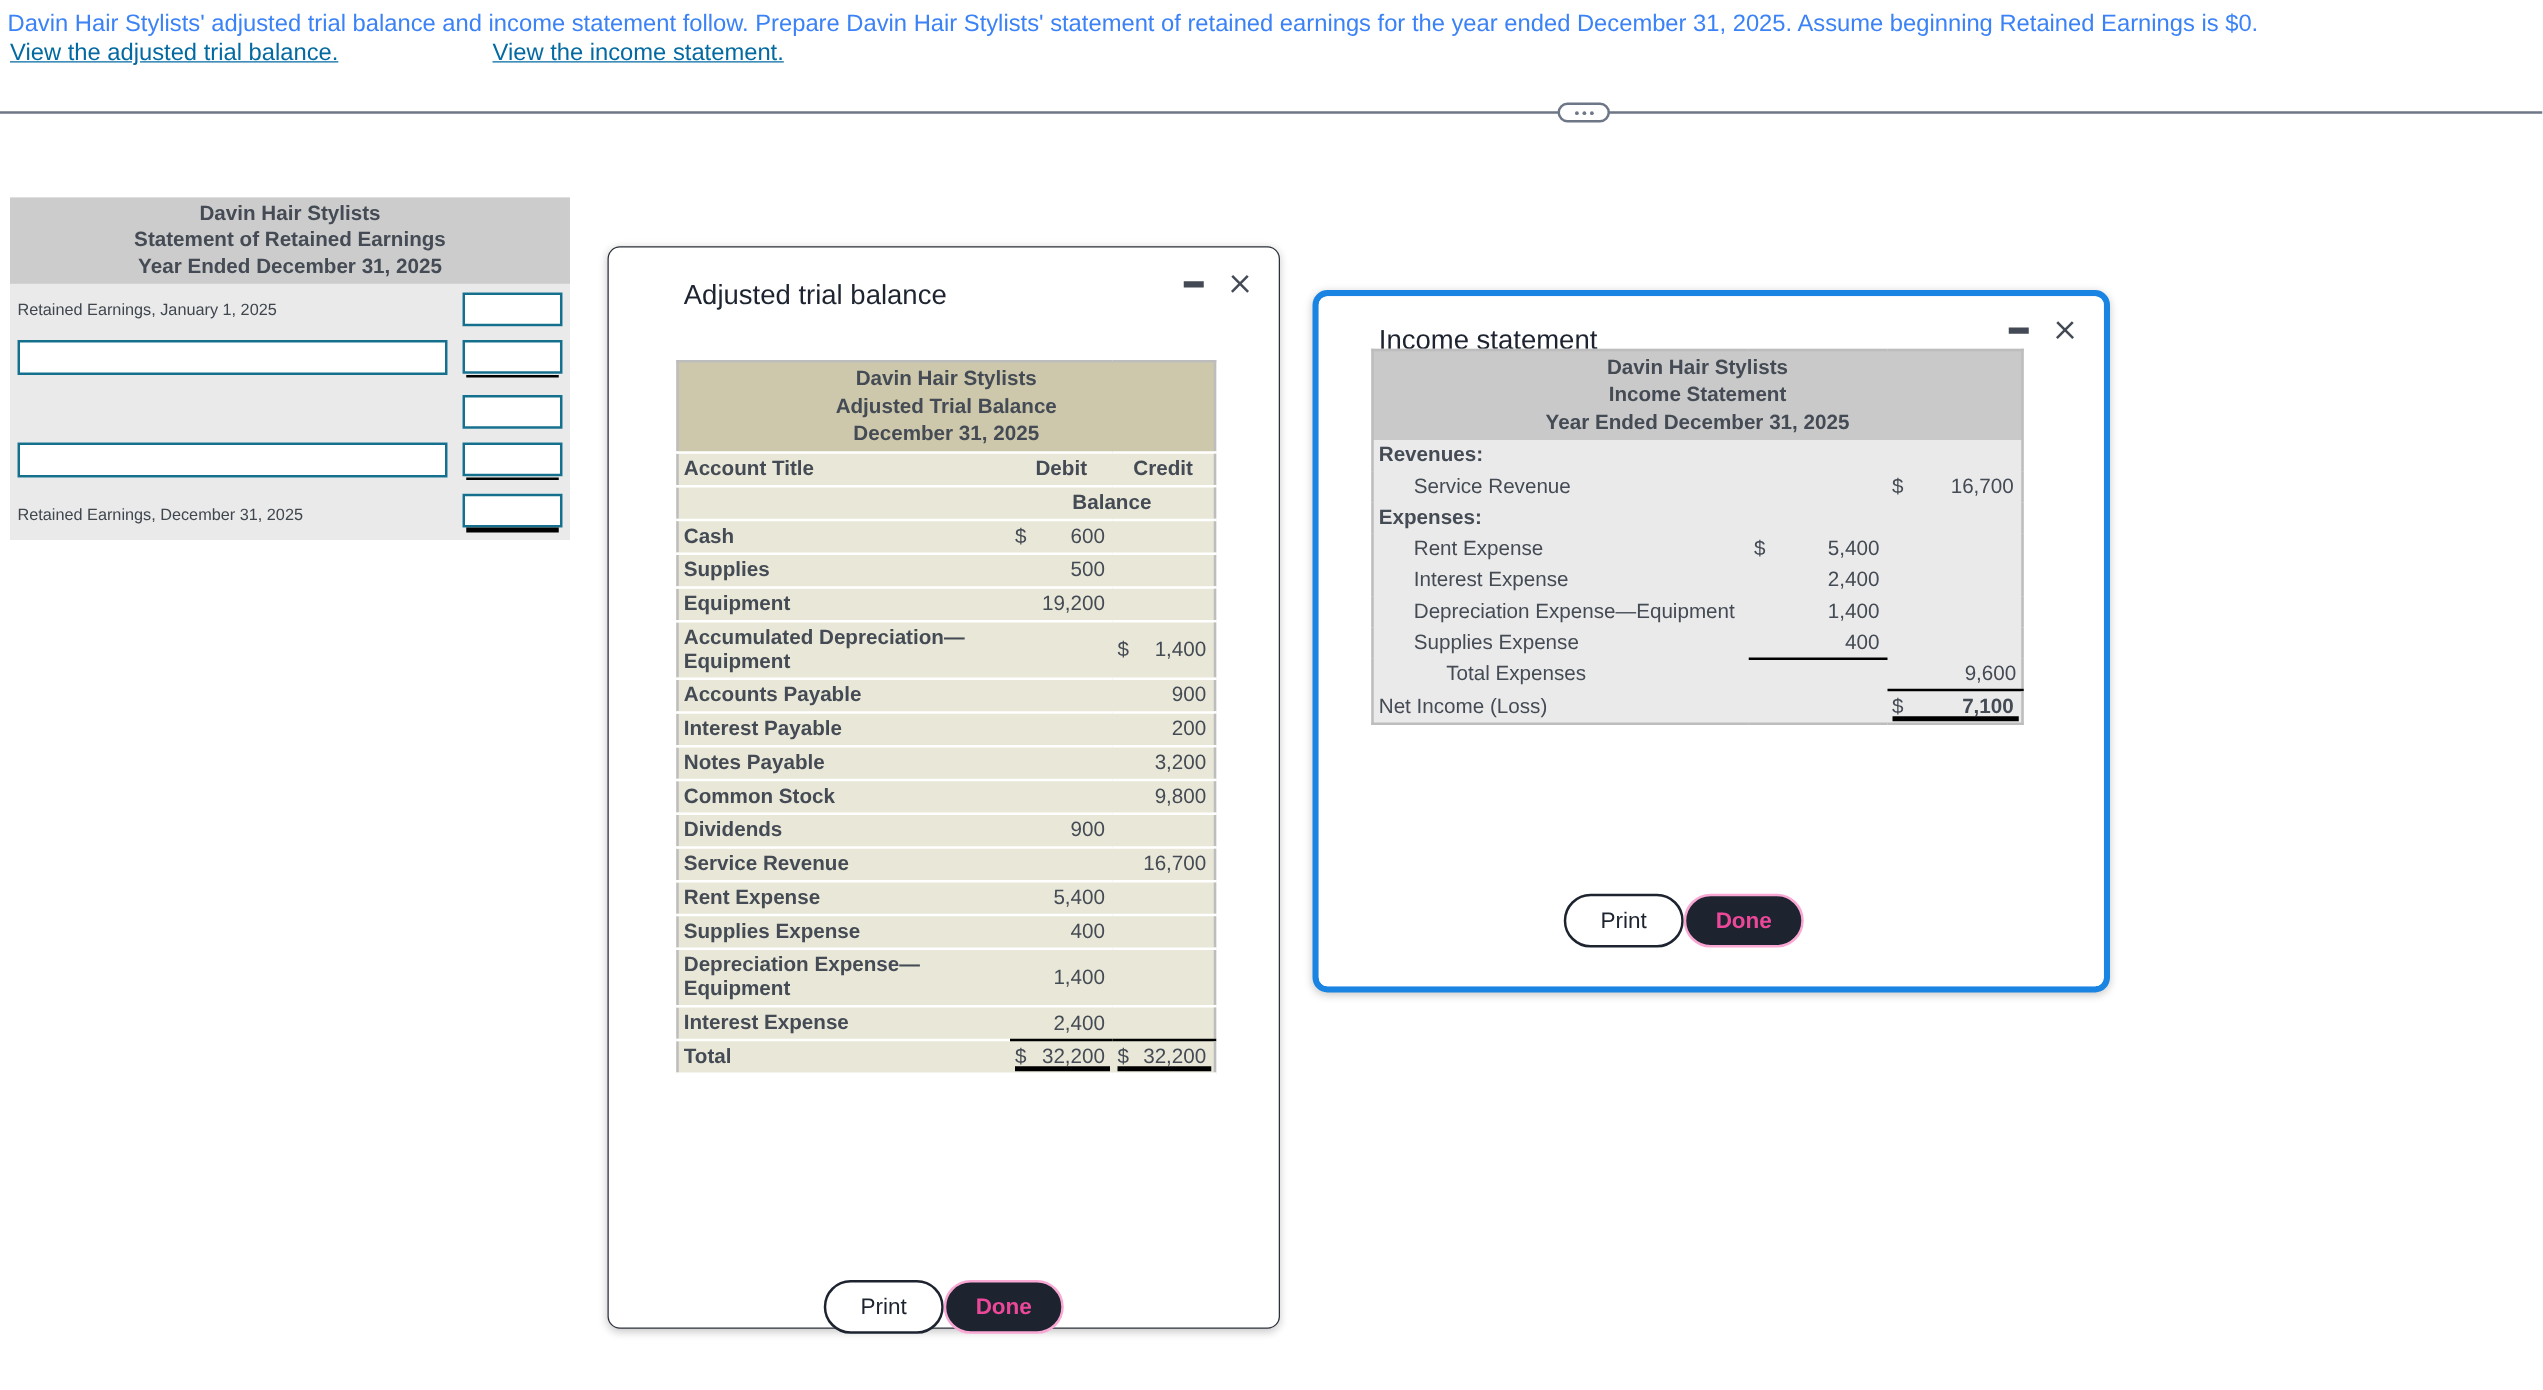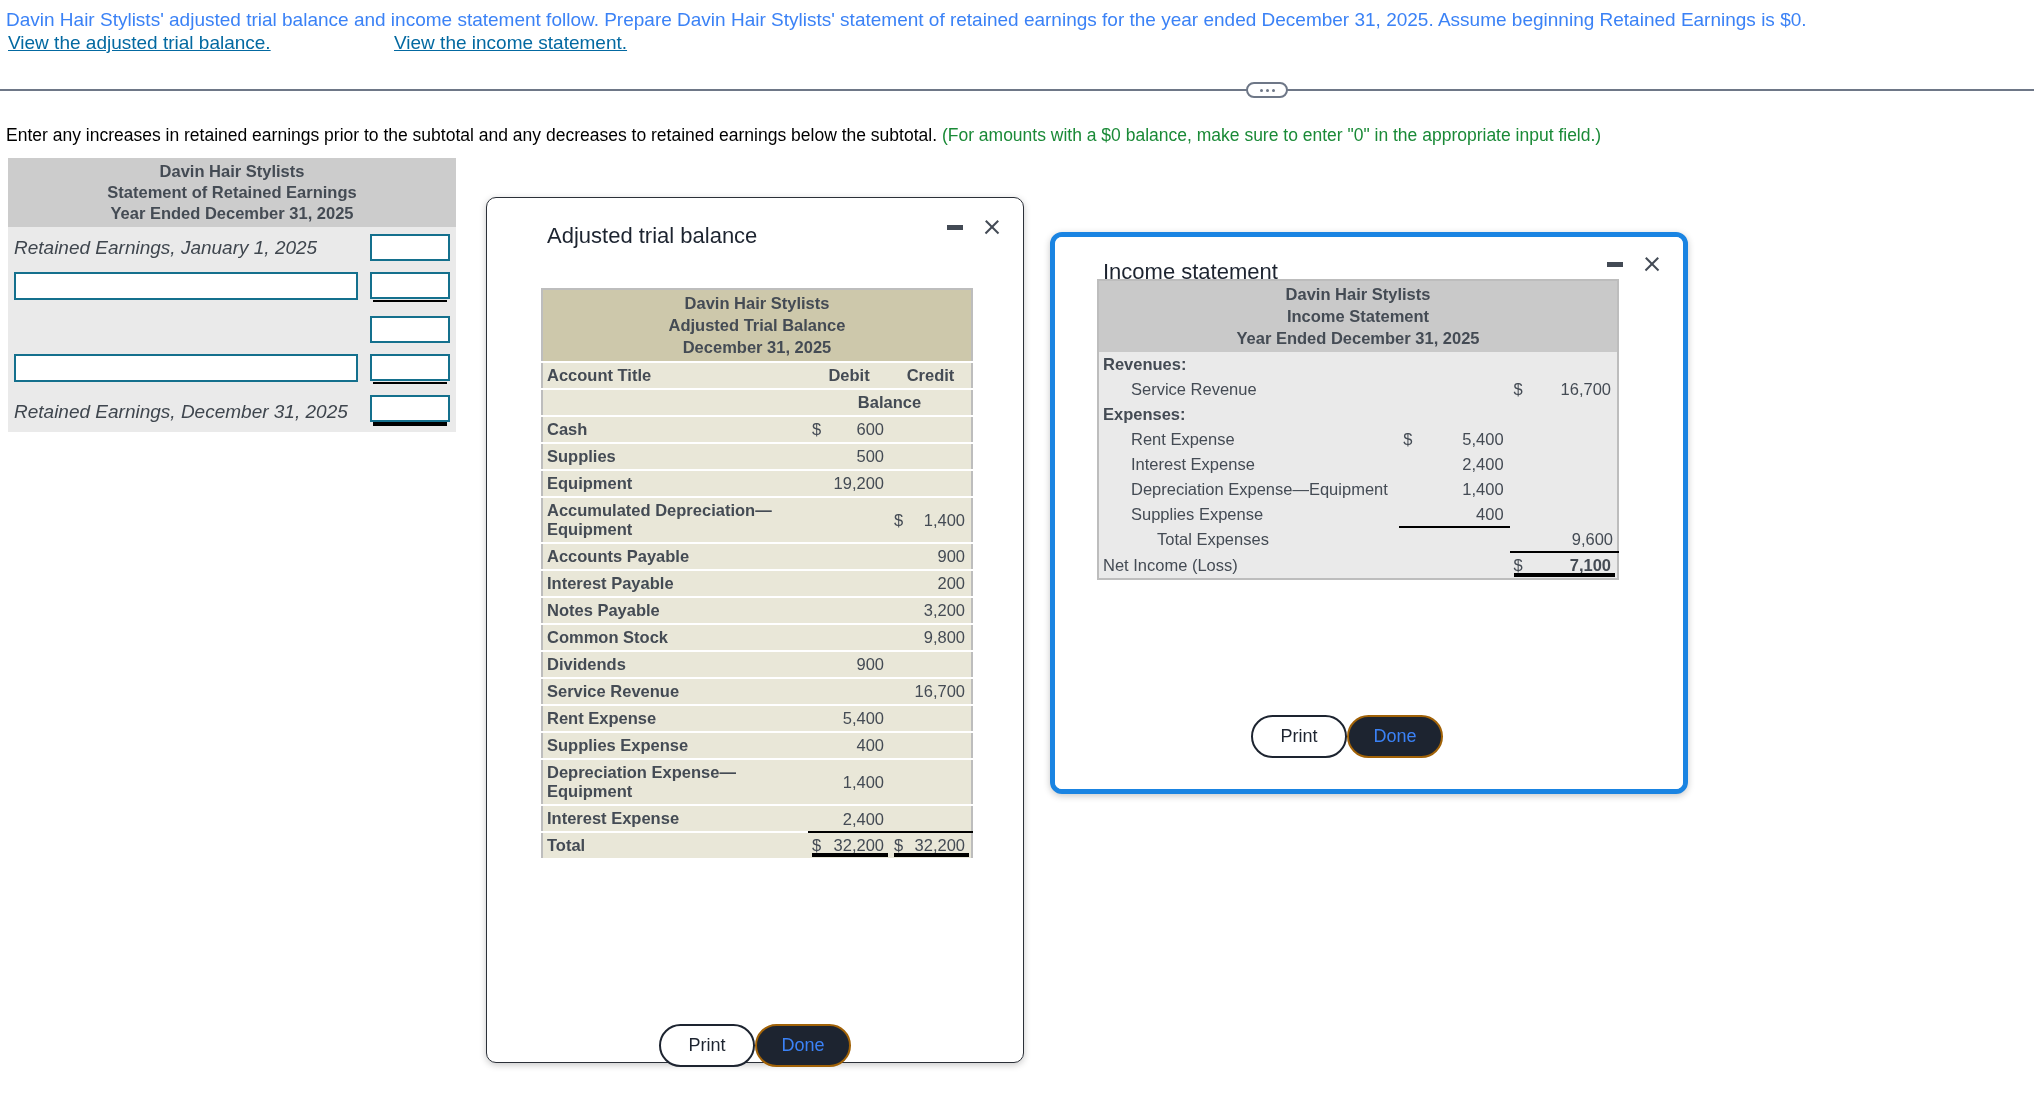--- a/index.html
+++ b/index.html
@@ -50,22 +50,22 @@
     position: absolute; left: 8px; top: 158px; width: 448px;
     background: #eaeaea; border-collapse: collapse;
   }
   .ws-head {
     background: #cccccc; text-align: center;
     font-size: 16.5px; font-weight: bold; color: #444b54;
     padding: 3px 6px; line-height: 1.28;
   }
   .ws-row { height: 41px; }
   .ws-label {
-    font-size: 19px; color: #3f464e; padding: 0 6px;
-    vertical-align: middle; width: 358px; font-style: italic;
+    font-size: 13px; color: #3f464e; padding: 0 6px;
+    vertical-align: middle; width: 358px;
   }
   .ws-amt { width: 90px; padding: 0 2px 0 0; vertical-align: middle; }
 
   .tinput {
     width: 344px; height: 28px; background: #fff;
     border: 2px solid #14708d; display: block; margin: 0;
   }
   .ninput {
     width: 80px; height: 27px; background: #fff;
     border: 2px solid #14708d; display: block; margin: 0 auto;
@@ -146,45 +146,41 @@
   .ind2 { padding-left: 58px !important; }
   .sectionhdr { font-weight: bold; }
 
   
   .btnbar { position: absolute; display: flex; align-items: center; }
   .btn {
     font-size: 18px; border-radius: 22px; padding: 9px 0; text-align: center;
     cursor: pointer; font-family: "Liberation Sans", sans-serif;
   }
   .btn-print { width: 96px; background: #fff; color: #1d2430; border: 2px solid #1d2430; }
-  .btn-done  { width: 96px; background: #1d2430; color: #3b82f6; border: 2px solid #a16207; font-weight: normal; }
+  .btn-done  { width: 96px; background: #1d2430; color: #ec4899; border: 2px solid #f9a8d4; font-weight: bold; }
 </style>
 </head>
 <body>
 <div id="root">
 
 <div class="prompt">Davin Hair Stylists' adjusted trial balance and income statement follow. Prepare Davin Hair Stylists' statement of retained earnings for the year ended December 31, 2025. Assume beginning Retained Earnings is $0.</div>
 <div class="linkrow">
   <span class="qlink" id="link-atb">View the adjusted trial balance.</span>
   <span class="qlink" id="link-is">View the income statement.</span>
 </div>
 
 <div class="splitter">
   <div class="rule"></div>
   <div class="handle">
     <i></i>
     <i></i>
     <i></i>
   </div>
 </div>
 
-<div class="instruction">
-  <span>Enter any increases in retained earnings prior to the subtotal and any decreases to retained earnings below the subtotal.</span>
-  <span class="green">(For amounts with a $0 balance, make sure to enter "0" in the appropriate input field.)</span>
-</div>
 
 <table class="worksheet">
   <tbody>
         <tr>
     <td class="ws-head" colspan="2">
       <div>Davin Hair Stylists</div>
       <div>Statement of Retained Earnings</div>
       <div>Year Ended December 31, 2025</div>
     </td>
   </tr>

